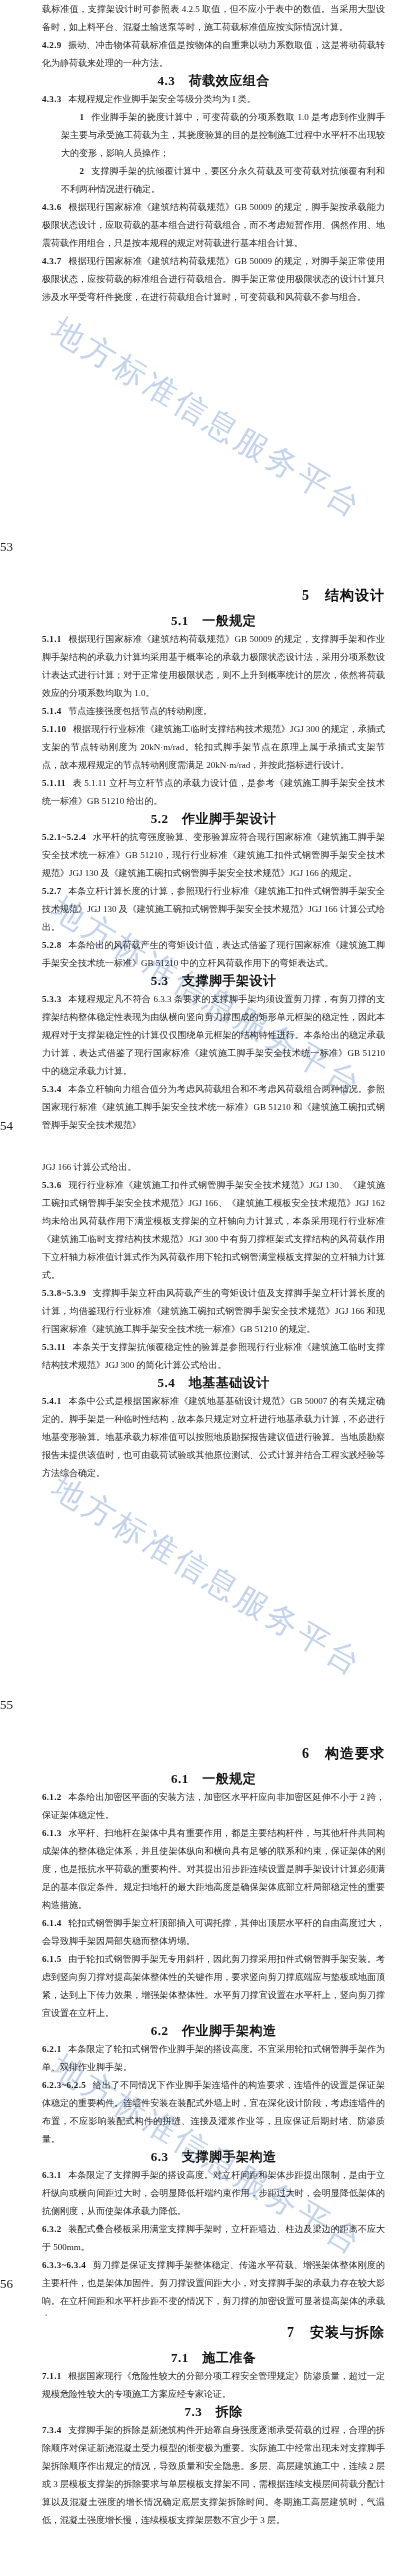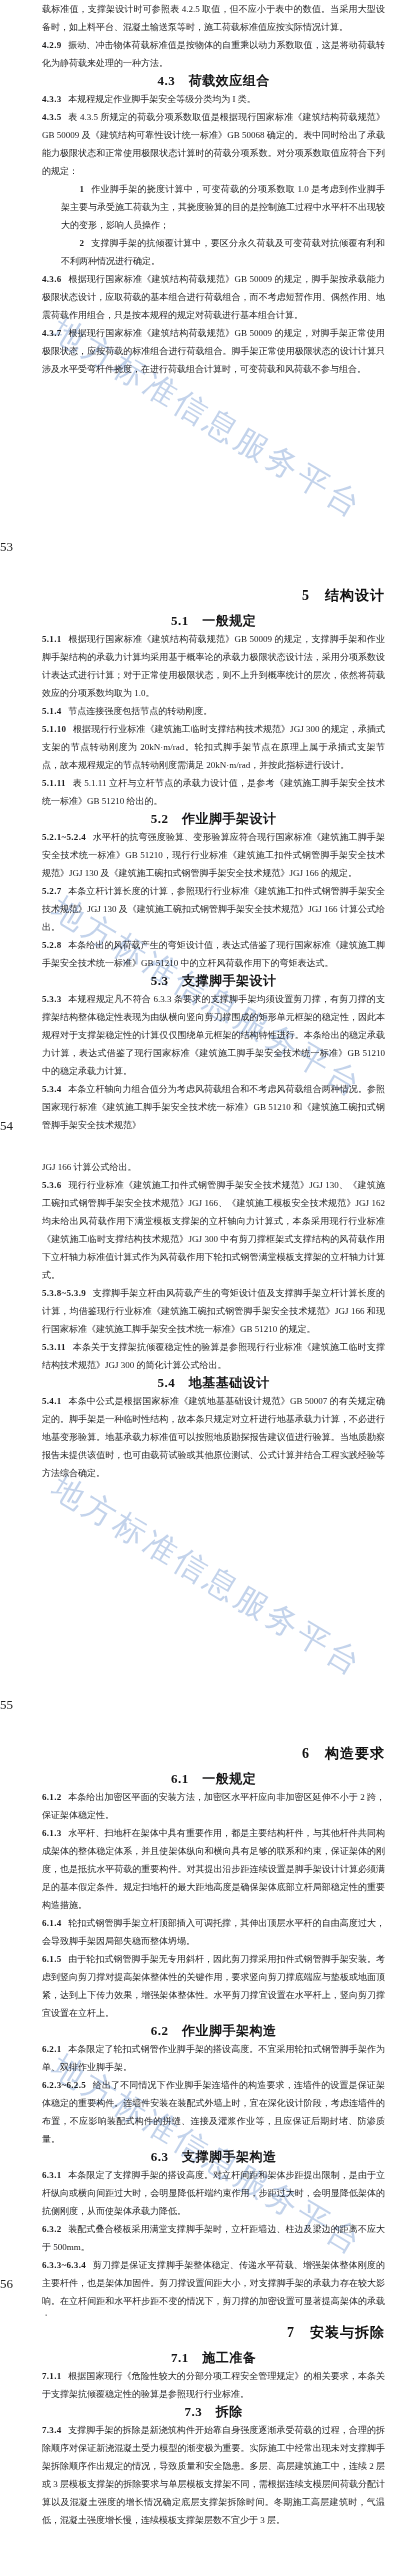--- a/index.html
+++ b/index.html
@@ -38,21 +38,20 @@
 <body>
 
 <div id="pages">
     <div class="page">
       <div class="watermark">地方标准信息服务平台</div>
       <div class="content">
         <p class="para"><span class="ptext">载标准值，支撑架设计时可参照表 4.2.5 取值，但不应小于表中的数值。当采用大型设备时，如上料平台、混凝土输送泵等时，施工荷载标准值应按实际情况计算。</span></p>
         <p class="para"><b class="num">4.2.9</b><span class="ptext">振动、冲击物体荷载标准值是按物体的自重乘以动力系数取值，这是将动荷载转化为静荷载来处理的一种方法。</span></p>
         <div class="h2">4.3　荷载效应组合</div>
         <p class="para"><b class="num">4.3.3</b><span class="ptext">本规程规定作业脚手架安全等级分类均为 I 类。</span></p>
-        <p class="para"><b class="num">4.3.5</b><span class="ptext">表 4.3.5 所规定的荷载分项系数取值是根据现行国家标准《建筑结构荷载规范》GB 50009 及《建筑结构可靠性设计统一标准》GB 50068 确定的。表中同时给出了承载能力极限状态和正常使用极限状态计算时的荷载分项系数。对分项系数取值应符合下列的规定：</span></p>
         <p class="para sub"><b class="num">1</b><span class="ptext">作业脚手架的挠度计算中，可变荷载的分项系数取 1.0 是考虑到作业脚手架主要与承受施工荷载为主，其挠度验算的目的是控制施工过程中水平杆不出现较大的变形，影响人员操作；</span></p>
         <p class="para sub"><b class="num">2</b><span class="ptext">支撑脚手架的抗倾覆计算中，要区分永久荷载及可变荷载对抗倾覆有利和不利两种情况进行确定。</span></p>
         <p class="para"><b class="num">4.3.6</b><span class="ptext">根据现行国家标准《建筑结构荷载规范》GB 50009 的规定，脚手架按承载能力极限状态设计，应取荷载的基本组合进行荷载组合，而不考虑短暂作用、偶然作用、地震荷载作用组合，只是按本规程的规定对荷载进行基本组合计算。</span></p>
         <p class="para"><b class="num">4.3.7</b><span class="ptext">根据现行国家标准《建筑结构荷载规范》GB 50009 的规定，对脚手架正常使用极限状态，应按荷载的标准组合进行荷载组合。脚手架正常使用极限状态的设计计算只涉及水平受弯杆件挠度，在进行荷载组合计算时，可变荷载和风荷载不参与组合。</span></p>
       </div>
       <div class="pagenum">53</div>
     </div>
     <div class="page">
       <div class="watermark">地方标准信息服务平台</div>
       <div class="content">
@@ -100,19 +99,19 @@
         <p class="para"><b class="num">6.3.1</b><span class="ptext">本条限定了支撑脚手架的搭设高度。对立杆间距和架体步距提出限制，是由于立杆纵向或横向间距过大时，会明显降低杆端约束作用，步距过大时，会明显降低架体的抗侧刚度，从而使架体承载力降低。</span></p>
         <p class="para"><b class="num">6.3.2</b><span class="ptext">装配式叠合楼板采用满堂支撑脚手架时，立杆距墙边、柱边及梁边的距离不应大于 500mm。</span></p>
         <p class="para"><b class="num">6.3.3~6.3.4</b><span class="ptext">剪刀撑是保证支撑脚手架整体稳定、传递水平荷载、增强架体整体刚度的主要杆件，也是架体加固件。剪刀撑设置间距大小，对支撑脚手架的承载力存在较大影响。在立杆间距和水平杆步距不变的情况下，剪刀撑的加密设置可显著提高架体的承载力。</span></p>
       </div>
       <div class="pagenum">56</div>
     </div>
     <div class="page">
       <div class="content">
         <div class="h1">7　安装与拆除</div>
         <div class="h2">7.1　施工准备</div>
-        <p class="para"><b class="num">7.1.1</b><span class="ptext">根据国家现行《危险性较大的分部分项工程安全管理规定》的相关要求，本条关于支撑架抗倾覆稳定性的验算是参照现行行业标准。</span></p>
+        <p class="para"><b class="num">7.1.1</b><span class="ptext">根据国家现行《危险性较大的分部分项工程安全管理规定》防渗质量，超过一定规模危险性较大的专项施工方案应经专家论证。</span></p>
         <div class="h2">7.3　拆除</div>
         <p class="para"><b class="num">7.3.4</b><span class="ptext">支撑脚手架的拆除是新浇筑构件开始靠自身强度逐渐承受荷载的过程，合理的拆除顺序对保证新浇混凝土受力模型的渐变极为重要。实际施工中经常出现未对支撑脚手架拆除顺序作出规定的情况，导致质量和安全隐患。多层、高层建筑施工中，连续 2 层或 3 层模板支撑架的拆除要求与单层模板支撑架不同，需根据连续支模层间荷载分配计算以及混凝土强度的增长情况确定底层支撑架拆除时间。冬期施工高层建筑时，气温低，混凝土强度增长慢，连续模板支撑架层数不宜少于 3 层。</span></p>
       </div>
     </div>
   </div>
 
 
 </body></html>

